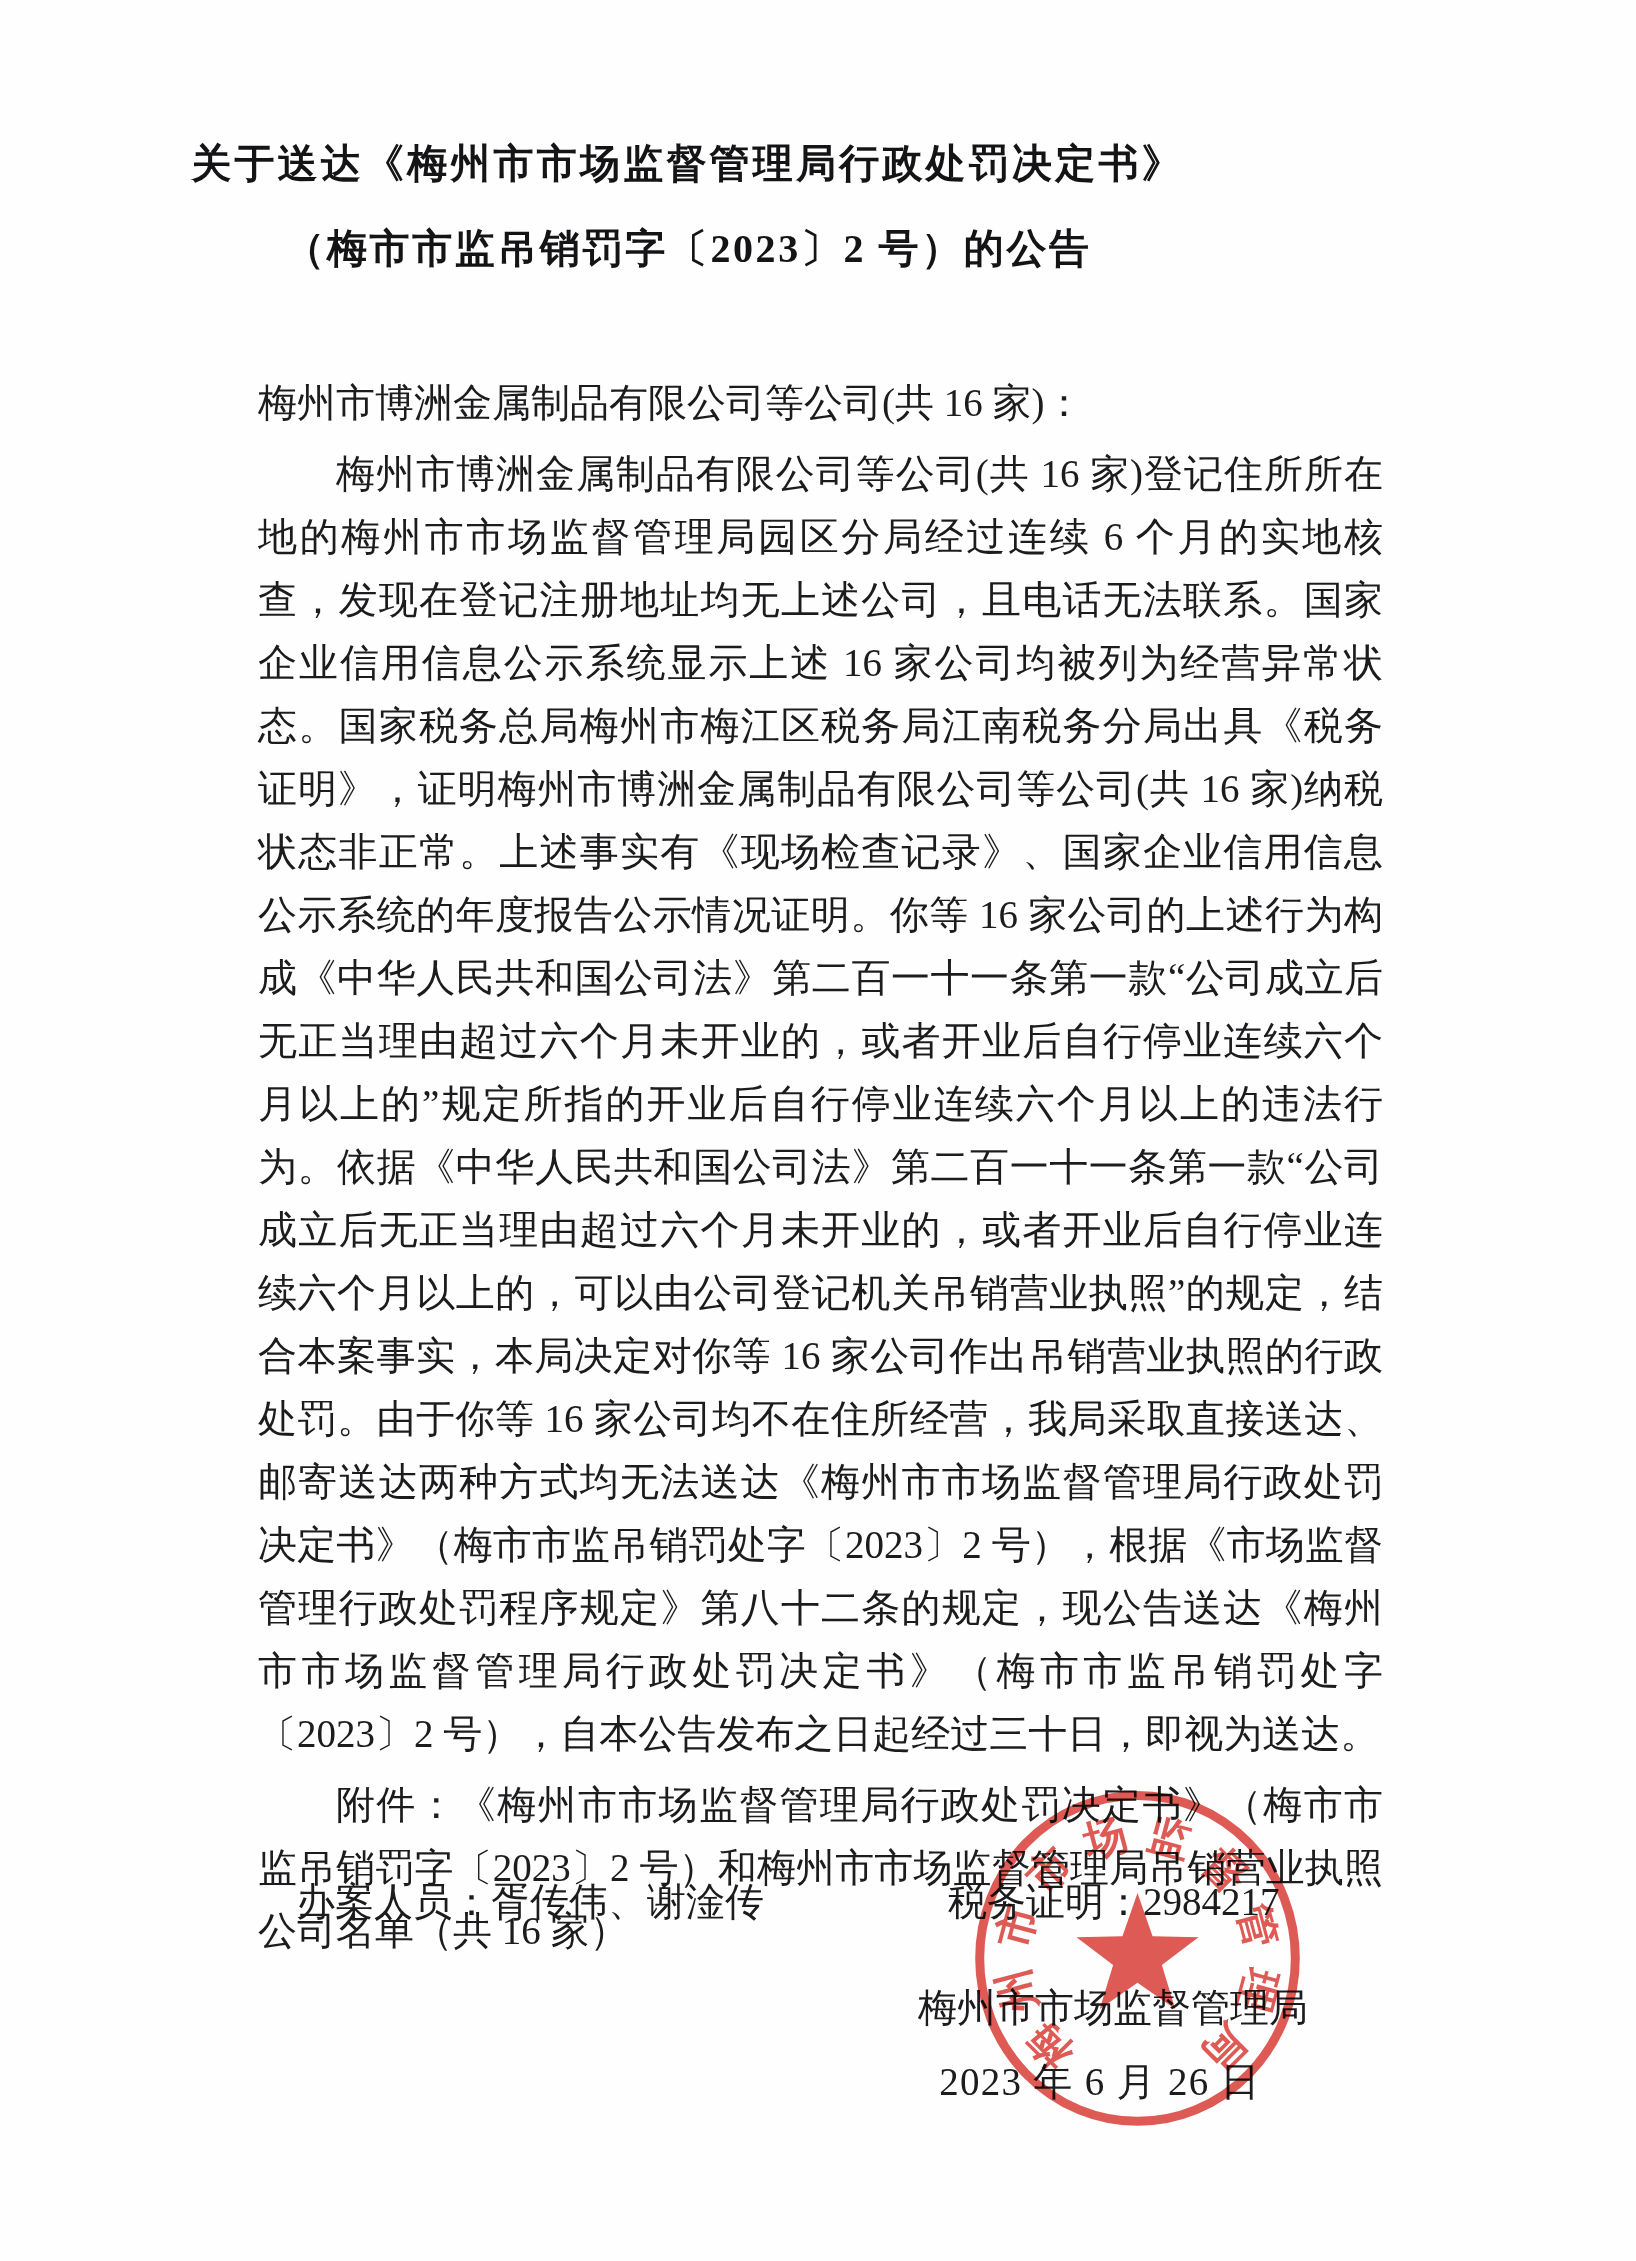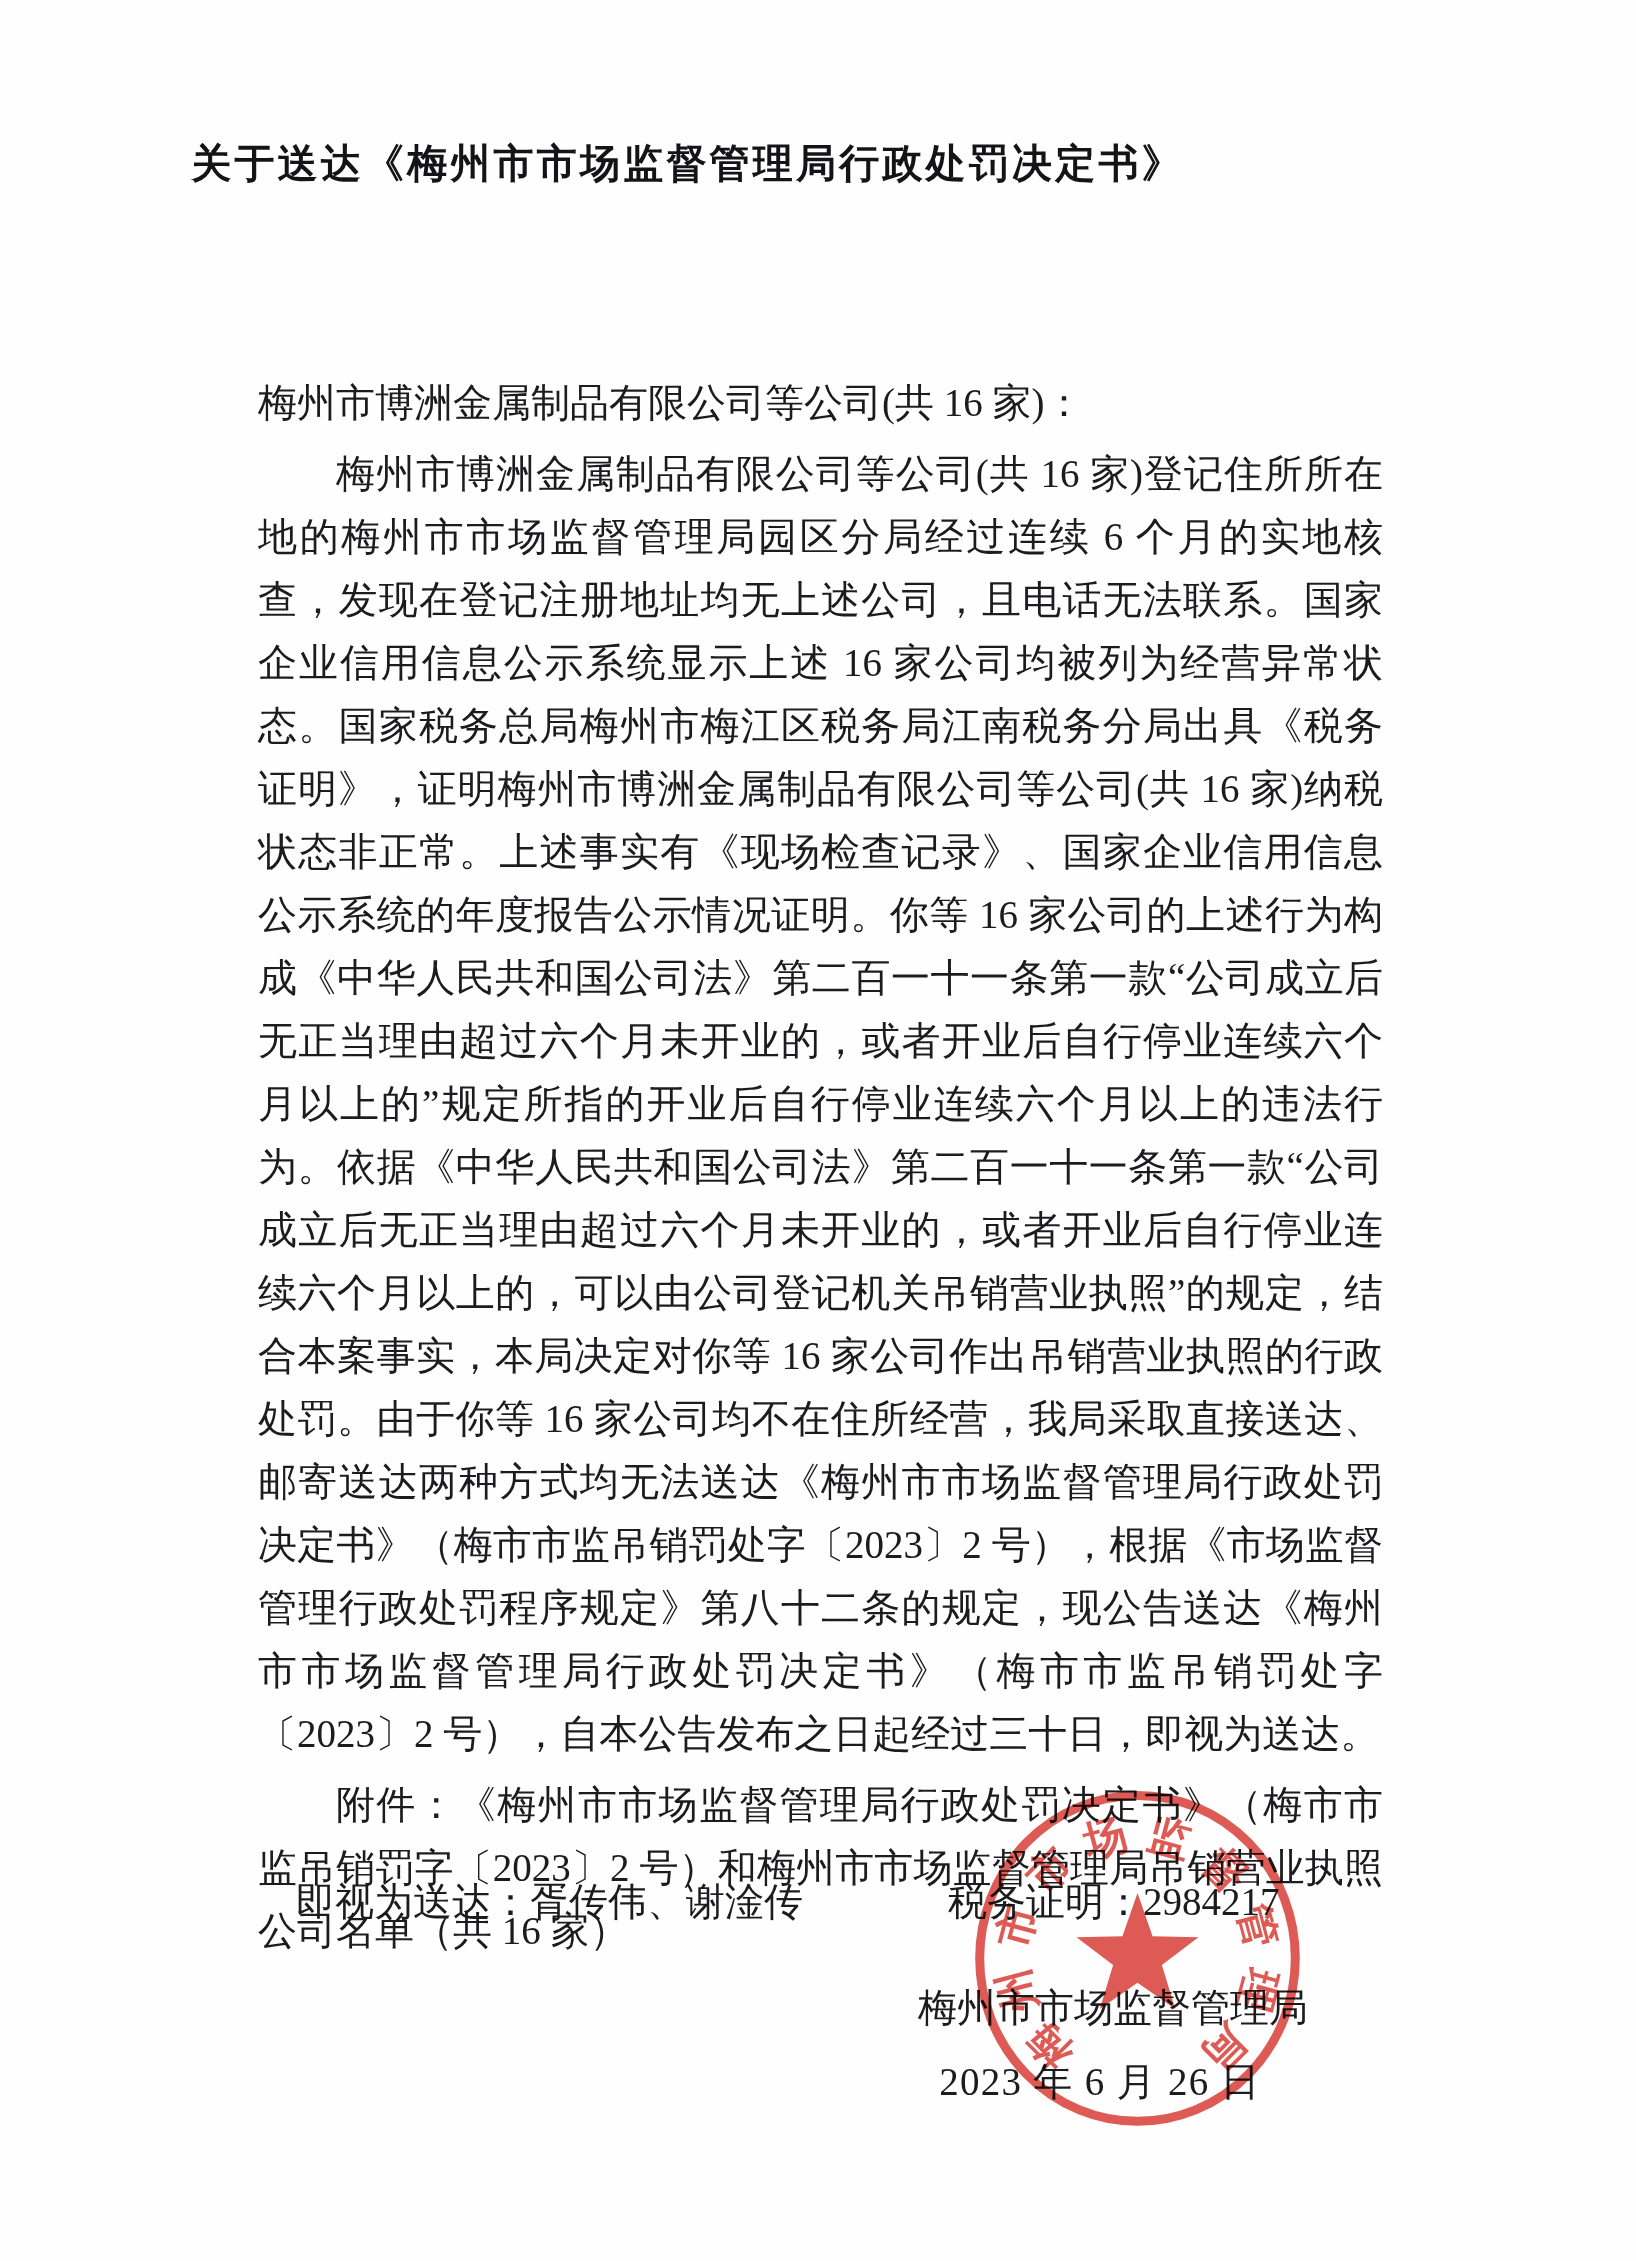--- a/index.html
+++ b/index.html
@@ -68,29 +68,30 @@
     font-size: 66px;
   }
 </style>
 </head>
 <body>
 
 <div class="page">
 
   <h1 class="doc-title line1">关于送达《梅州市市场监督管理局行政处罚决定书》</h1>
 
+  <h1 class="doc-title line2">（梅市市监吊销罚字〔2023〕2 号）的公告</h1>
 
   <div class="body-block">
     <p class="salutation">梅州市博洲金属制品有限公司等公司(共 16 家)：</p>
     <p class="indent">梅州市博洲金属制品有限公司等公司(共 16 家)登记住所所在地的梅州市市场监督管理局园区分局经过连续 6 个月的实地核查，发现在登记注册地址均无上述公司，且电话无法联系。国家企业信用信息公示系统显示上述 16 家公司均被列为经营异常状态。国家税务总局梅州市梅江区税务局江南税务分局出具《税务证明》，证明梅州市博洲金属制品有限公司等公司(共 16 家)纳税状态非正常。上述事实有《现场检查记录》、国家企业信用信息公示系统的年度报告公示情况证明。你等 16 家公司的上述行为构成《中华人民共和国公司法》第二百一十一条第一款“公司成立后无正当理由超过六个月未开业的，或者开业后自行停业连续六个月以上的”规定所指的开业后自行停业连续六个月以上的违法行为。依据《中华人民共和国公司法》第二百一十一条第一款“公司成立后无正当理由超过六个月未开业的，或者开业后自行停业连续六个月以上的，可以由公司登记机关吊销营业执照”的规定，结合本案事实，本局决定对你等 16 家公司作出吊销营业执照的行政处罚。由于你等 16 家公司均不在住所经营，我局采取直接送达、邮寄送达两种方式均无法送达《梅州市市场监督管理局行政处罚决定书》（梅市市监吊销罚处字〔2023〕2 号），根据《市场监督管理行政处罚程序规定》第八十二条的规定，现公告送达《梅州市市场监督管理局行政处罚决定书》（梅市市监吊销罚处字〔2023〕2 号），自本公告发布之日起经过三十日，即视为送达。</p>
     <p class="indent">附件：《梅州市市场监督管理局行政处罚决定书》（梅市市监吊销罚字〔2023〕2 号）和梅州市市场监督管理局吊销营业执照公司名单（共 16 家）</p>
   </div>
 
   <div class="footer-line handlers">
-    <span>即视为送达：</span><span>胥传伟、谢淦传</span>
+    <span>办案人员：</span><span>胥传伟、谢淦传</span>
   </div>
 
   <div class="footer-line phone">
     <span>税务证明：</span><span>2984217</span>
   </div>
 
   <div class="footer-line issuer">梅州市市场监督管理局</div>
 
   <div class="footer-line issue-date">2023 年 6 月 26 日</div>
 

